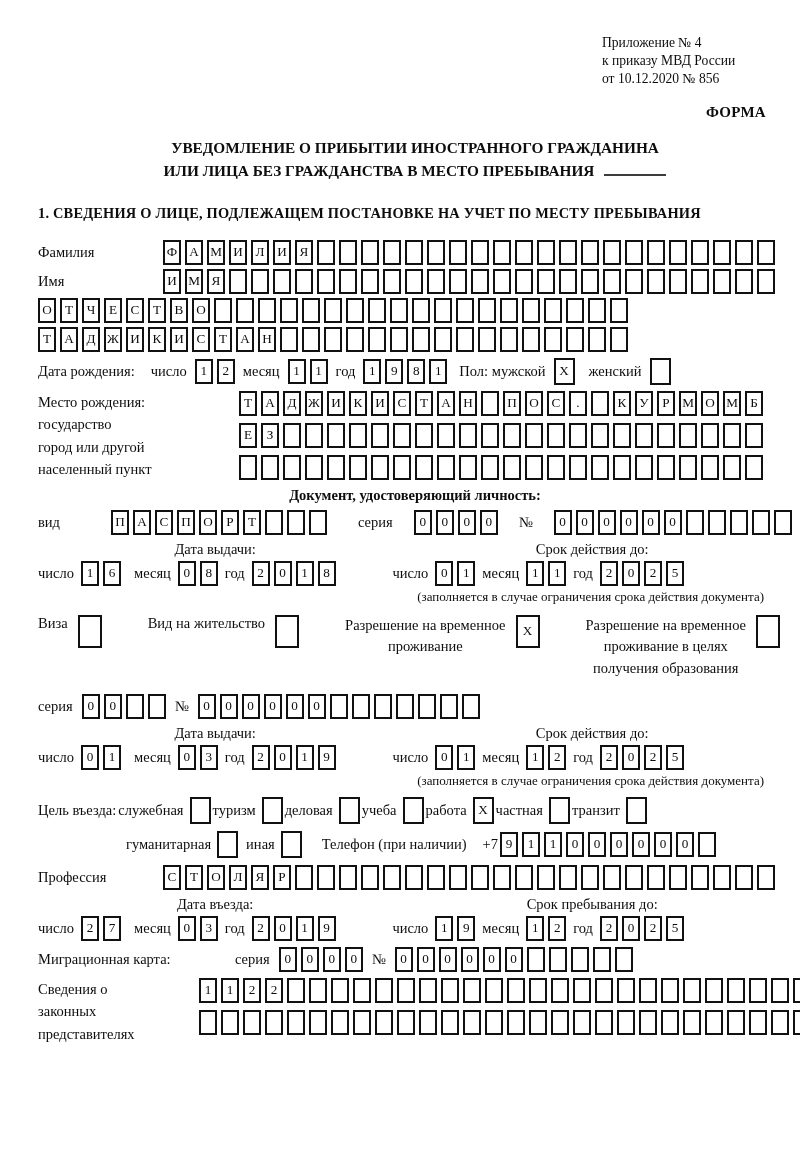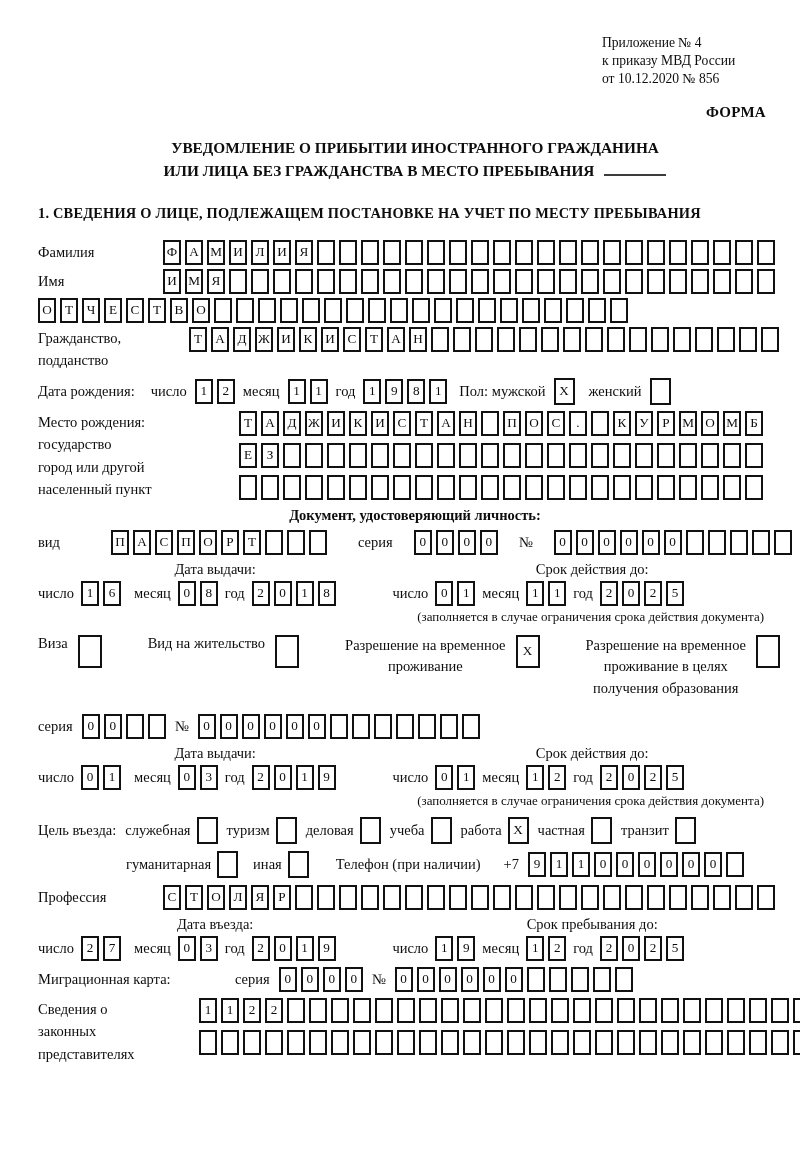--- a/index.html
+++ b/index.html
@@ -52,21 +52,21 @@
   .dates-half.right { width:53%; }
   .dates-heading { text-align:center; margin-bottom:3px; }
   .dfields { display:flex; align-items:center; gap:7px; }
   .expiry-note { text-align:right; font-size:13px; margin:3px 28px 8px 0; }
 
   
   .permit-row { display:flex; align-items:flex-start; justify-content:space-between; margin:10px 0 14px 0; padding-right:12px; }
   .permit-item { display:flex; align-items:flex-start; gap:10px; }
   .permit-text { text-align:center; line-height:1.5; }
 
-  .purpose-row { display:flex; align-items:center; gap:9px; margin-bottom:7px; }
+  .purpose-row { display:flex; align-items:center; gap:2px; margin-bottom:7px; }
   .purpose-row .opt { display:flex; align-items:center; gap:6px; }
   .indent-90 { padding-left:88px; }
   .mt6 { margin-top:6px; }
 </style>
 </head>
 <body>
 
 <div class="page">
 
   <div class="ref-block">
@@ -177,24 +177,20 @@
         <span class="cell"></span>
         <span class="cell"></span>
         <span class="cell"></span>
         <span class="cell"></span>
         <span class="cell"></span>
         <span class="cell"></span>
       </span>
   </div>
 
   <div class="row top">
-    <span class="lbl w-label-md lbl-2l">
-      <span>Гражданство,</span><br>
-      <span>подданство</span>
-    </span>
     <span class="cells">
         <span class="cell">Т</span>
         <span class="cell">А</span>
         <span class="cell">Д</span>
         <span class="cell">Ж</span>
         <span class="cell">И</span>
         <span class="cell">К</span>
         <span class="cell">И</span>
         <span class="cell">С</span>
         <span class="cell">Т</span>

